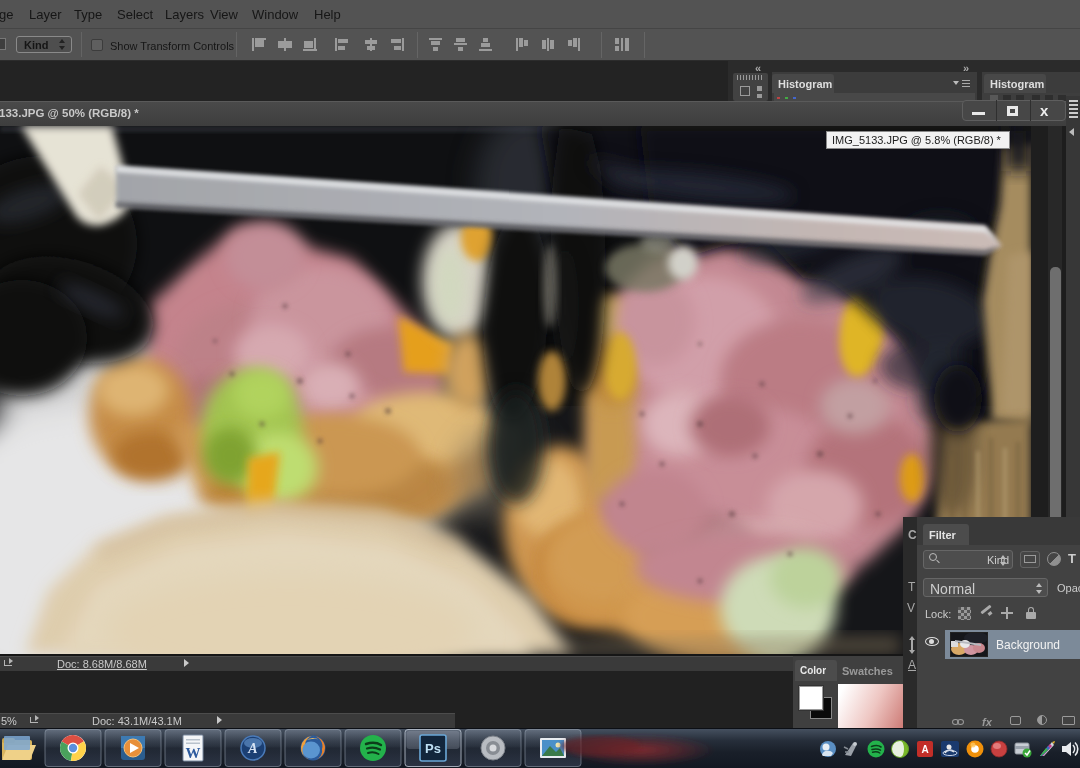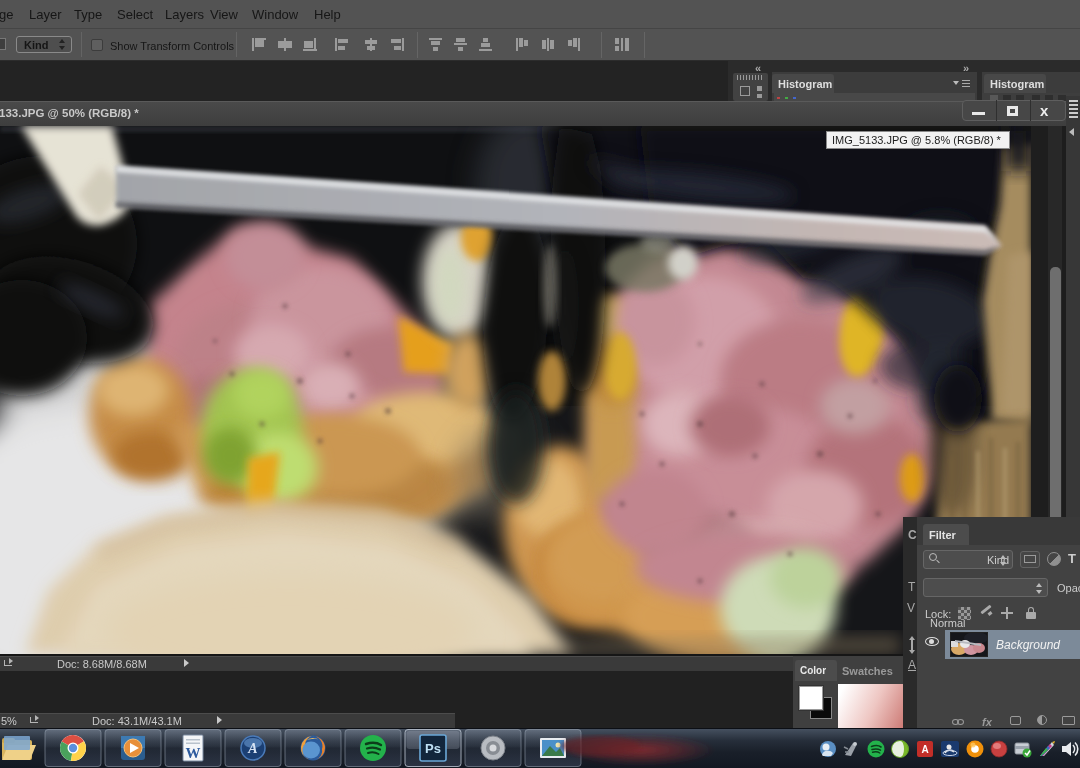--- a/index.html
+++ b/index.html
@@ -361,21 +361,21 @@
   <div class="abs" style="left:832px;top:134px;color:#222;font-size:11px;">IMG_5133.JPG @ 5.8% (RGB/8) *</div>
 
   <div class="abs" style="left:1031px;top:126px;width:17px;height:544px;background:#1e1e1e;"></div>
   <div class="abs" style="left:1048px;top:126px;width:14px;height:544px;background:#282828;"></div>
   <div class="abs" style="left:1050px;top:267px;width:11px;height:290px;background:#6e6e6e;border-radius:5px;"></div>
 
   <div class="abs" style="left:0;top:654px;width:1031px;height:2px;background:#161616;"></div>
   <div class="abs" style="left:0;top:656px;width:793px;height:15px;background:#3a3a3a;border-top:1px solid #4c4c4c;"></div>
   <div class="abs" style="left:4px;top:660px;width:8px;height:6px;border-bottom:1.5px solid #b5b5b5;border-left:1.5px solid #b5b5b5;"></div>
     <div class="abs" style="left:9px;top:658px;width:0;height:0;border-top:3px solid transparent;border-bottom:3px solid transparent;border-left:4px solid #b5b5b5;"></div>
-  <div class="abs ltxt" style="left:57px;top:658px;">Doc: 8.68M/8.68M</div>
+  <div class="abs ltxt" style="left:57px;top:658px;text-decoration:underline;">Doc: 8.68M/8.68M</div>
   <div class="abs" style="left:184px;top:659px;width:0;height:0;border-top:4px solid transparent;border-bottom:4px solid transparent;border-left:5px solid #c9c9c9;"></div>
   <div class="abs" style="left:0;top:671px;width:793px;height:42px;background:#212121;"></div>
   <div class="abs" style="left:0;top:713px;width:455px;height:15px;background:#3a3a3a;border-top:1px solid #4c4c4c;"></div>
   <div class="abs ltxt" style="left:1px;top:715px;">5%</div>
   <div class="abs" style="left:30px;top:717px;width:8px;height:6px;border-bottom:1.5px solid #b5b5b5;border-left:1.5px solid #b5b5b5;"></div>
     <div class="abs" style="left:35px;top:715px;width:0;height:0;border-top:3px solid transparent;border-bottom:3px solid transparent;border-left:4px solid #b5b5b5;"></div>
   <div class="abs ltxt" style="left:92px;top:715px;">Doc: 43.1M/43.1M</div>
   <div class="abs" style="left:217px;top:716px;width:0;height:0;border-top:4px solid transparent;border-bottom:4px solid transparent;border-left:5px solid #c9c9c9;"></div>
   <div class="abs" style="left:455px;top:713px;width:338px;height:15px;background:#212121;"></div>
 
@@ -406,21 +406,21 @@
   <div class="abs" style="left:936px;top:561px;width:4px;height:1px;background:#bbb;transform:rotate(45deg);"></div>
   <div class="abs" style="left:943px;top:554px;color:#ccc;font-size:11px;padding-left:44px;">Kind</div>
   <div class="abs" style="left:1000px;top:555px;width:0;height:0;border-left:3px solid transparent;border-right:3px solid transparent;border-bottom:4px solid #bbb;"></div>
     <div class="abs" style="left:1000px;top:562px;width:0;height:0;border-left:3px solid transparent;border-right:3px solid transparent;border-top:4px solid #bbb;"></div>
   <div class="abs" style="left:1020px;top:551px;width:20px;height:17px;border:1px solid #646464;border-radius:3px;background:#464646;"></div>
   <div class="abs" style="left:1024px;top:555px;width:12px;height:8px;border:1px solid #9a9a9a;"></div>
   <div class="abs" style="left:1047px;top:552px;width:14px;height:14px;border:1px solid #909090;border-radius:50%;background:linear-gradient(135deg,#454545 50%,#909090 50%);"></div>
   <div class="abs" style="left:1068px;top:551px;color:#ccc;font-size:13px;font-weight:bold;">T</div>
 
   <div class="abs" style="left:923px;top:578px;width:125px;height:19px;background:#4d4d4d;border:1px solid #666;border-radius:3px;"></div>
-  <div class="abs" style="left:930px;top:617px;color:#ccc;font-size:11px;">Normal</div>
+  <div class="abs" style="left:930px;top:581px;color:#ccc;font-size:14px;">Normal</div>
   <div class="abs" style="left:1036px;top:583px;width:0;height:0;border-left:3px solid transparent;border-right:3px solid transparent;border-bottom:4px solid #bbb;"></div>
     <div class="abs" style="left:1036px;top:590px;width:0;height:0;border-left:3px solid transparent;border-right:3px solid transparent;border-top:4px solid #bbb;"></div>
   <div class="abs" style="left:1057px;top:582px;color:#ccc;font-size:11px;">Opac</div>
 
   <div class="abs" style="left:925px;top:608px;color:#ccc;font-size:11px;">Lock:</div>
   <div class="abs" style="left:958px;top:607px;width:13px;height:13px;background:repeating-conic-gradient(#999 0 25%,#555 0 50%) 0 0/6px 6px;"></div>
   <div class="abs" style="left:980px;top:608px;width:12px;height:3px;background:#aaa;border-radius:1px;transform:rotate(-38deg);"></div>
   <div class="abs" style="left:988px;top:612px;width:4px;height:3px;background:#aaa;transform:rotate(-38deg);"></div>
   <div class="abs" style="left:1006px;top:607px;width:2px;height:12px;background:#aaa;"></div>
     <div class="abs" style="left:1001px;top:612px;width:12px;height:2px;background:#aaa;"></div>
@@ -435,21 +435,21 @@
         <rect width="36" height="23" fill="#15161a"></rect>
         <ellipse cx="25" cy="5" rx="12" ry="6" fill="#1e2027"></ellipse>
         <ellipse cx="8" cy="16" rx="8" ry="6" fill="#d8a866"></ellipse>
         <ellipse cx="20" cy="17" rx="7" ry="5" fill="#d095a0"></ellipse>
         <ellipse cx="28" cy="15" rx="6" ry="5" fill="#c9888f"></ellipse>
         <ellipse cx="14" cy="11" rx="5" ry="4" fill="#e8e8ea"></ellipse>
         <rect x="0" y="8" width="7" height="6" fill="#dcdcde"></rect>
         <polygon points="4,7 30,11 30,13 4,9" fill="#b8bac0"></polygon>
       </svg>
   </div>
-  <div class="abs" style="left:996px;top:638px;color:#f2f2f2;font-size:12px;font-style:italic;">Background</div>
+  <div class="abs" style="left:996px;top:638px;color:#f2f2f2;font-size:12px;">Background</div>
 
   <div class="abs" style="left:952px;top:719px;width:7px;height:6px;border:1px solid #9a9a9a;border-radius:50%;"></div>
     <div class="abs" style="left:957px;top:719px;width:7px;height:6px;border:1px solid #9a9a9a;border-radius:50%;"></div>
   <div class="abs" style="left:982px;top:716px;color:#9a9a9a;font-size:11px;font-style:italic;font-weight:bold;">fx</div>
   <div class="abs" style="left:1010px;top:716px;width:11px;height:9px;border:1px solid #9a9a9a;border-radius:2px;"></div>
   <div class="abs" style="left:1037px;top:715px;width:10px;height:10px;border:1px solid #9a9a9a;border-radius:50%;background:linear-gradient(90deg,#9a9a9a 50%,transparent 50%);"></div>
   <div class="abs" style="left:1062px;top:716px;width:13px;height:9px;border:1px solid #9a9a9a;border-radius:1px;"></div>
 
   <div class="abs" id="taskbar" style="left:0;top:728px;width:1080px;height:40px;background:linear-gradient(#45505f,#262e3a 30%,#191f29 60%,#131822);border-top:1px solid #0c0f15;"></div>
   <div class="abs" id="taskicons" style="left:0;top:728px;width:1080px;height:40px;">

